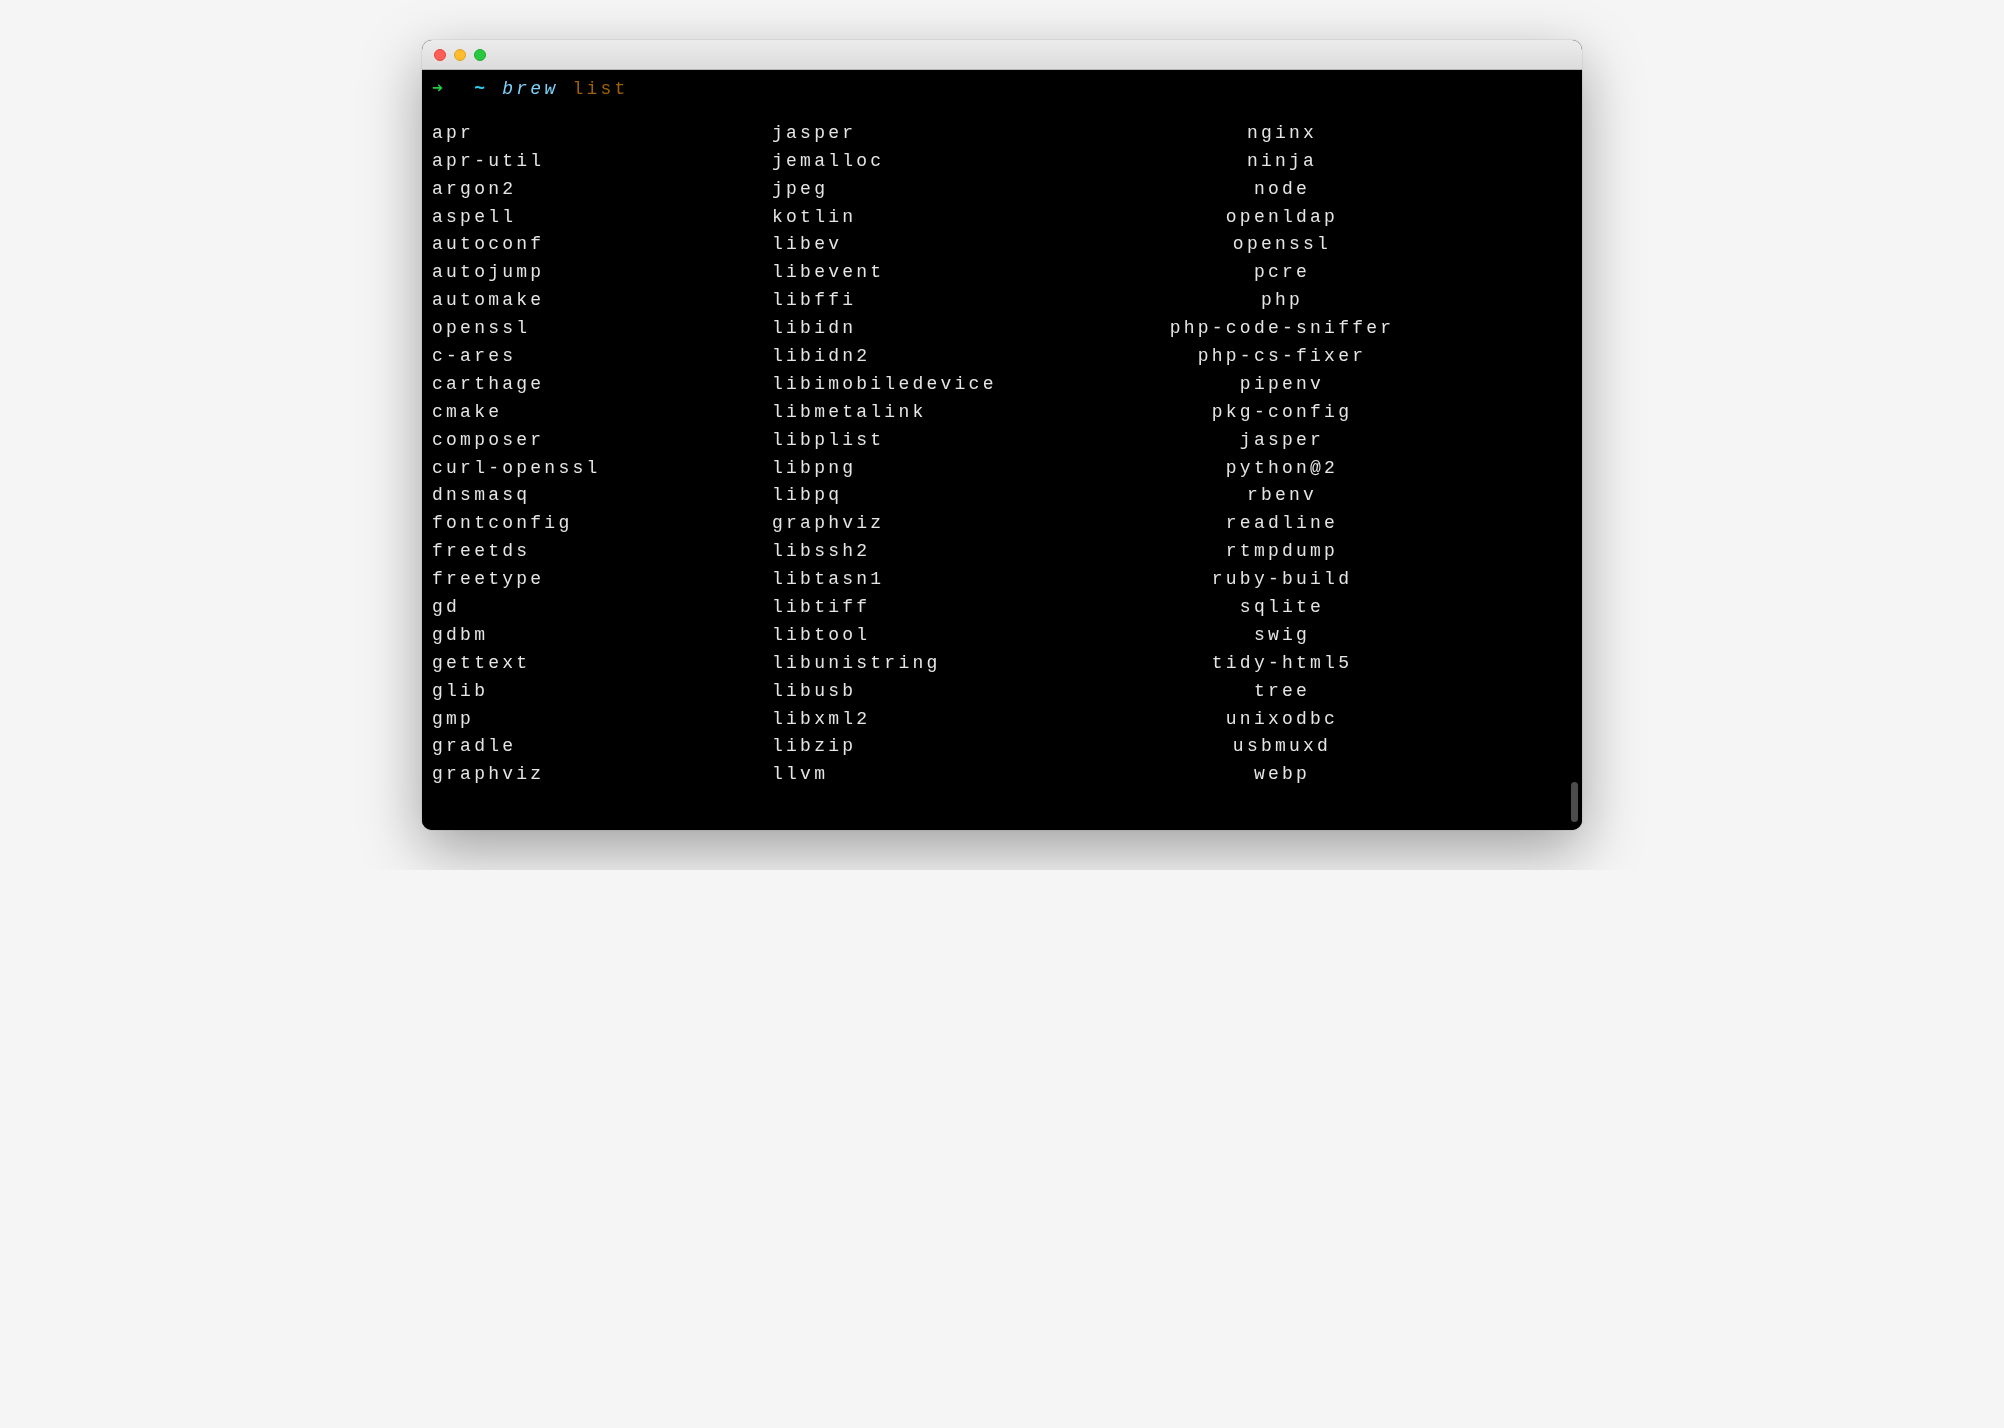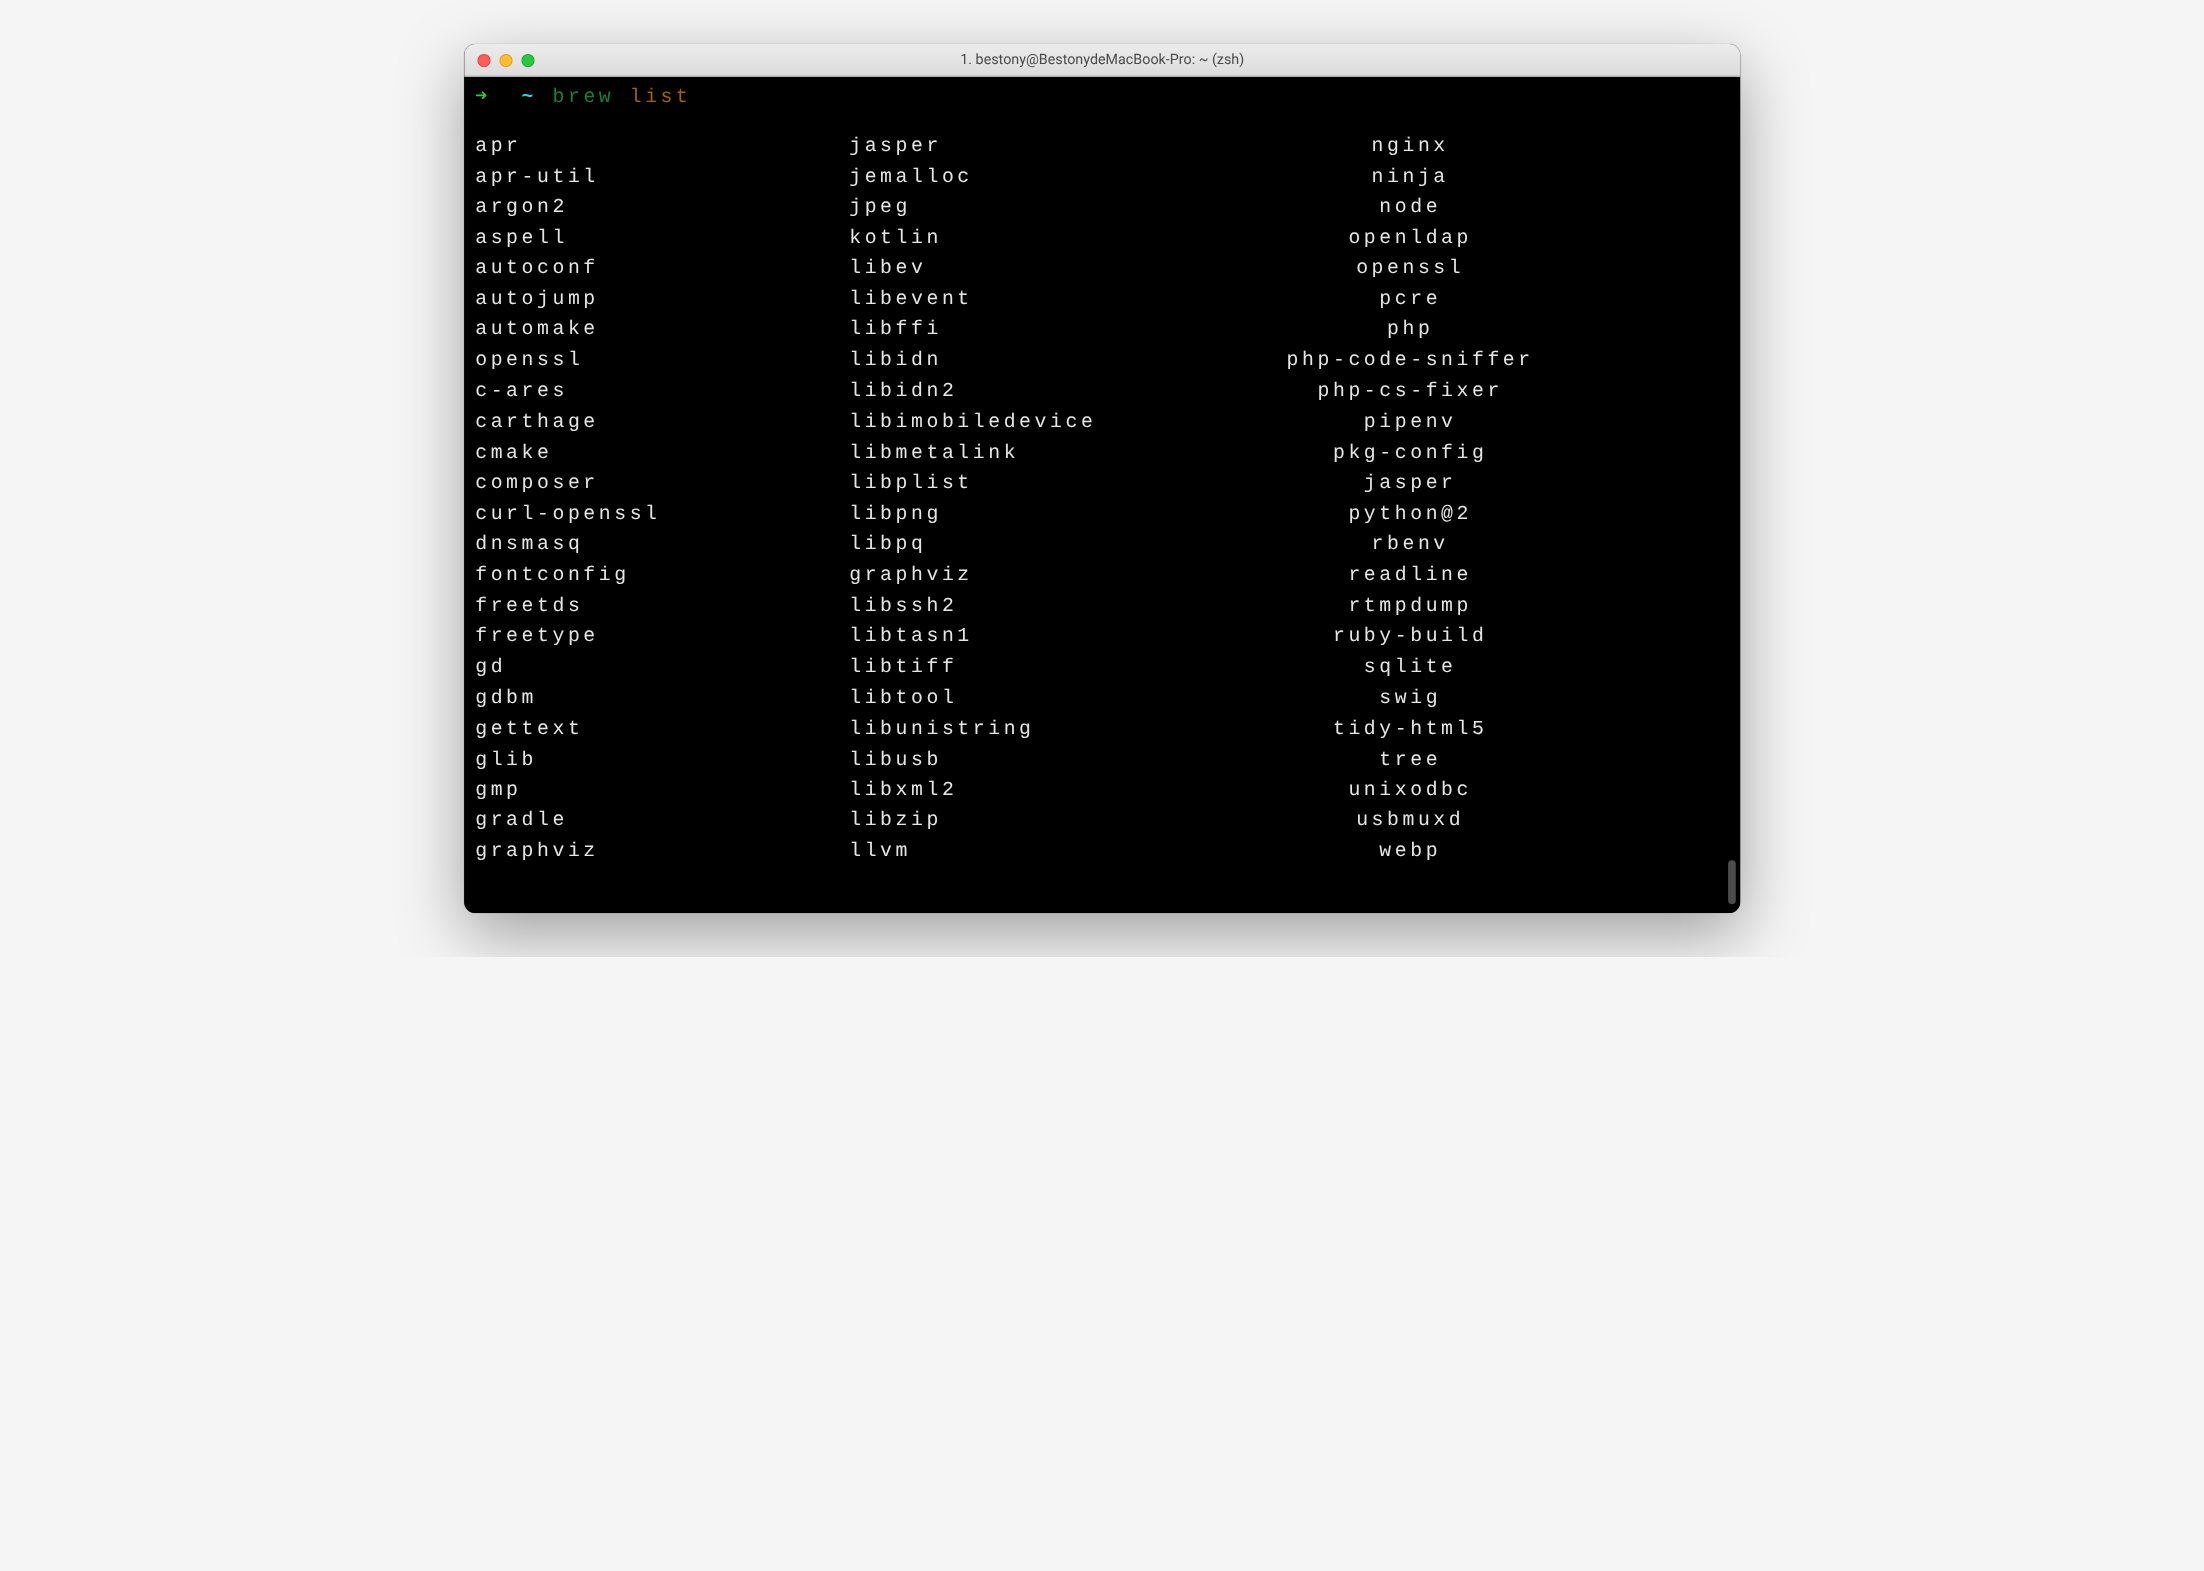--- a/index.html
+++ b/index.html
@@ -55,21 +55,21 @@
     font-size: 18px;
     line-height: 1.55;
     letter-spacing: 0.18em;
     padding: 6px 10px 6px 10px;
     height: 760px;
     position: relative;
   }
   .prompt-line { white-space: pre; }
   .arrow { color: #27c93f; font-weight: bold; }
   .tilde { color: #29d2f0; font-weight: bold; }
-  .cmd { color: #15803d; }
+  .cmd { color: #7dd3fc; font-style: italic; }
   .arg { color: #a16207; }
   .columns {
     display: flex;
     gap: 0;
     margin-top: 16px;
   }
   .col {
     flex: 0 0 340px;
     display: flex;
     flex-direction: column;
@@ -91,21 +91,20 @@
 </head>
 <body>
 
 <div class="window">
   <div class="titlebar">
     <div class="traffic-lights">
       <div class="light red"></div>
       <div class="light yellow"></div>
       <div class="light green"></div>
     </div>
-    <div class="title">1. bestony@BestonydeMacBook-Pro: ~ (zsh)</div>
   </div>
 
   <div class="terminal">
     <div class="prompt-line"><span class="arrow">➜</span>  <span class="tilde">~</span> <span class="cmd">brew</span> <span class="arg">list</span></div>
 
     <div class="columns">
       <div class="col">
         <span class="pkg">apr</span>
         <span class="pkg">apr-util</span>
         <span class="pkg">argon2</span>

